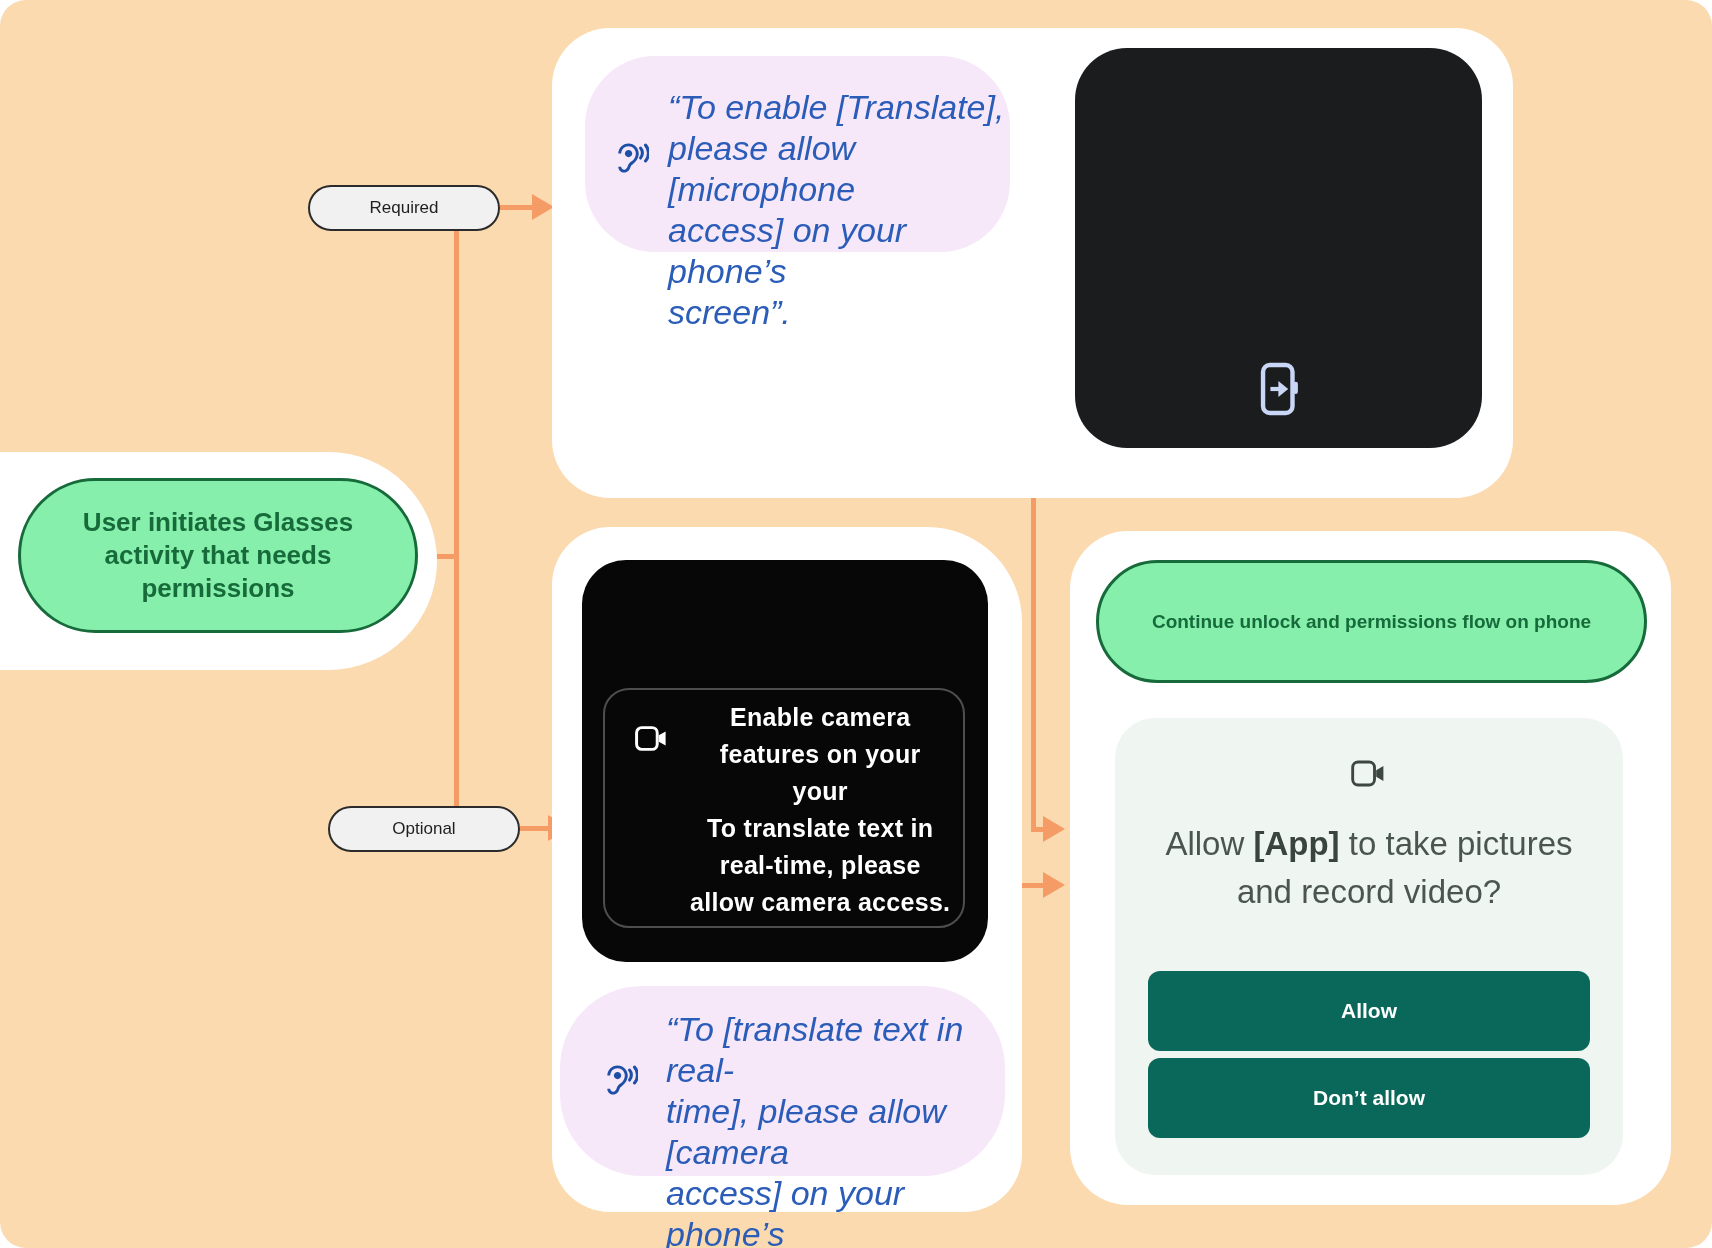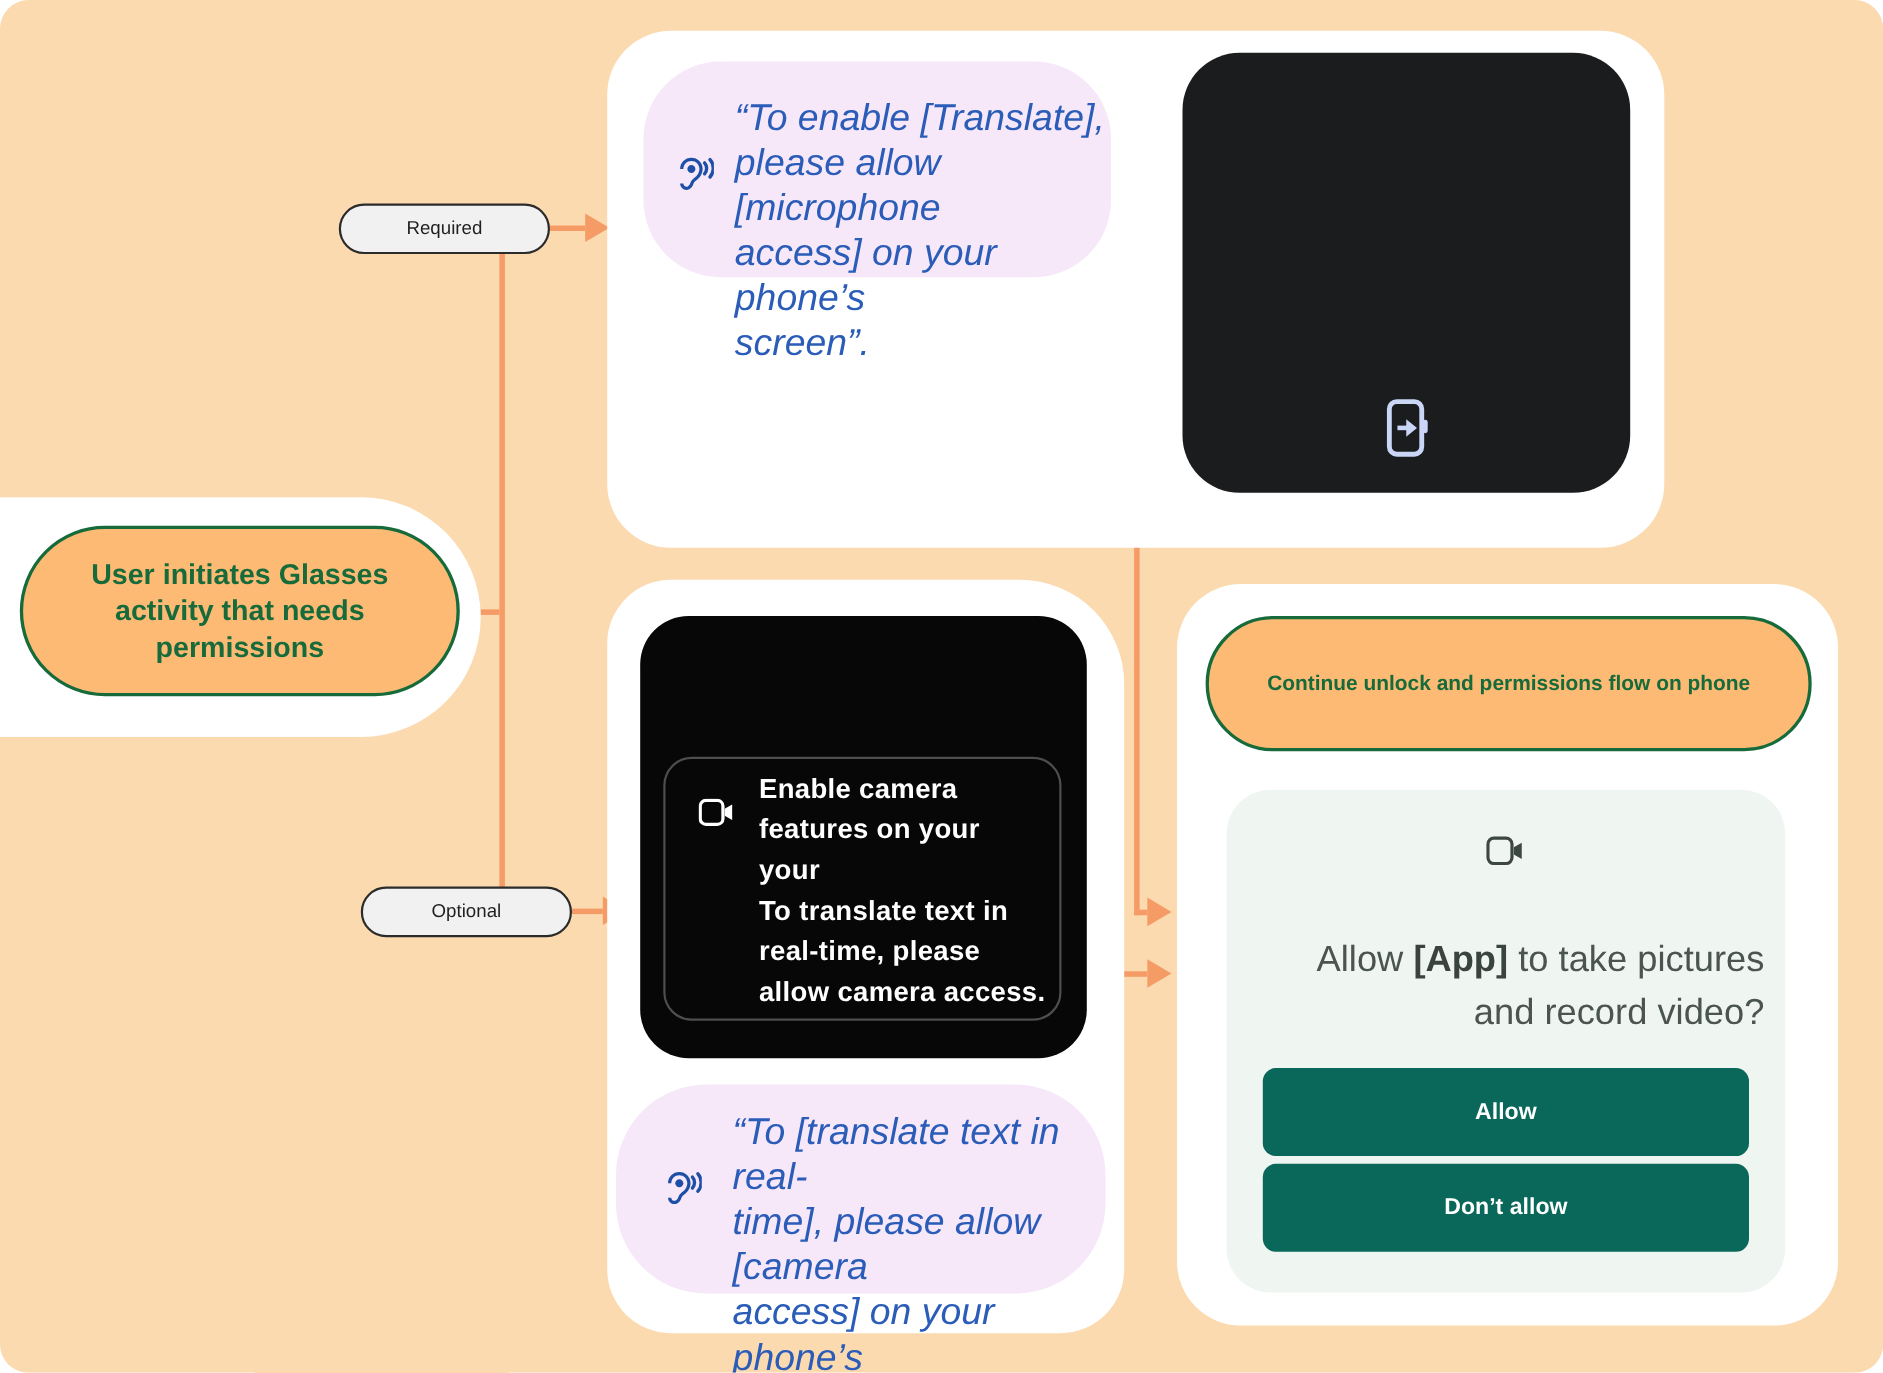--- a/index.html
+++ b/index.html
@@ -7,21 +7,21 @@
   #canvas{position:relative;width:1712px;height:1248px;background:#FBDAAF;border-radius:26px;overflow:hidden;}
 
   
   .card{position:absolute;background:#ffffff;border-radius:58px;}
   #top-card{left:552px;top:28px;width:961px;height:470px;}
   #mid-card{left:552px;top:527px;width:470px;height:685px;border-top-right-radius:95px;}
   #right-card{left:1070px;top:531px;width:601px;height:674px;}
   #left-blob{position:absolute;left:0;top:452px;width:437px;height:218px;background:#fff;border-radius:0 110px 110px 0;}
 
   
-  .green-pill{position:absolute;background:#fdba74;border:3.5px solid #176B3B;color:#176B3B;font-weight:bold;
+  .green-pill{position:absolute;background:#86efac;border:3.5px solid #176B3B;color:#176B3B;font-weight:bold;
     display:flex;align-items:center;justify-content:center;text-align:center;box-sizing:border-box;}
   #start-pill{left:18px;top:478px;width:400px;height:155px;border-radius:78px;font-size:26px;line-height:33px;}
   #start-pill .inner{max-width:310px;}
   #continue-pill{left:1096px;top:560px;width:551px;height:123px;border-radius:62px;font-size:19px;line-height:33px;}
   #continue-pill .inner{max-width:490px;}
 
   
   .tag{position:absolute;background:#F1F1F2;border:2.5px solid #2B2B2B;border-radius:23px;color:#1F1F1F;
     font-size:17px;display:flex;align-items:center;justify-content:center;box-sizing:border-box;}
   #required-tag{left:308px;top:185px;width:192px;height:46px;}
@@ -35,29 +35,29 @@
   #top-bubble .txt{left:83px;top:31px;}
   #bottom-bubble .txt{left:106px;top:23px;}
   .ear{position:absolute;}
   #top-bubble .ear{left:26px;top:84px;}
   #bottom-bubble .ear{left:40px;top:76px;}
 
   
   #top-black-box{position:absolute;left:1075px;top:48px;width:407px;height:400px;background:#1B1C1E;border-radius:52px;}
   #phone-icon-wrap{position:absolute;left:50%;top:314px;transform:translateX(-50%);}
   #glasses-screen{position:absolute;left:582px;top:560px;width:406px;height:402px;background:#070707;border-radius:44px;}
-  #glasses-inner{position:absolute;left:21px;top:128px;width:362px;height:240px;border:2px solid #4E4E4E;border-radius:26px;box-sizing:border-box;}
+  #glasses-inner{position:absolute;left:21px;top:128px;width:362px;height:240px;border:2px solid #4E4E4E;border-radius:26px;box-sizing:border-box;text-align:center;}
   #glasses-inner .cam{position:absolute;left:30px;top:36px;}
   #glasses-inner .gtxt{position:absolute;left:85px;top:9px;color:#ffffff;font-weight:bold;font-size:25px;line-height:37px;letter-spacing:.3px;}
 
   
   #mint-panel{position:absolute;left:1115px;top:718px;width:508px;height:457px;background:#EFF5F1;border-radius:40px;}
   #mint-panel .cam{position:absolute;left:50%;top:42px;transform:translateX(-50%);}
-  #question{position:absolute;left:50%;top:102px;transform:translateX(-50%);width:470px;text-align:right;
-    color:#4A554F;font-size:33px;line-height:48px;margin-top:28px;}
+  #question{position:absolute;left:50%;top:102px;transform:translateX(-50%);width:470px;text-align:center;
+    color:#4A554F;font-size:33px;line-height:48px;}
   #question b{color:#3A443F;}
   .dlg-btn{position:absolute;left:33px;width:442px;height:80px;background:#09685A;border-radius:12px;border:none;
     color:#ffffff;font-size:21px;font-weight:bold;display:flex;align-items:center;justify-content:center;
     font-family:inherit;cursor:pointer;}
   #allow-btn{top:253px;}
   #dont-btn{top:340px;}
 
   
   .ln{position:absolute;background:#F59B66;}
   .head{position:absolute;width:0;height:0;border-top:13px solid transparent;border-bottom:13px solid transparent;border-left:22px solid #F59B66;}

